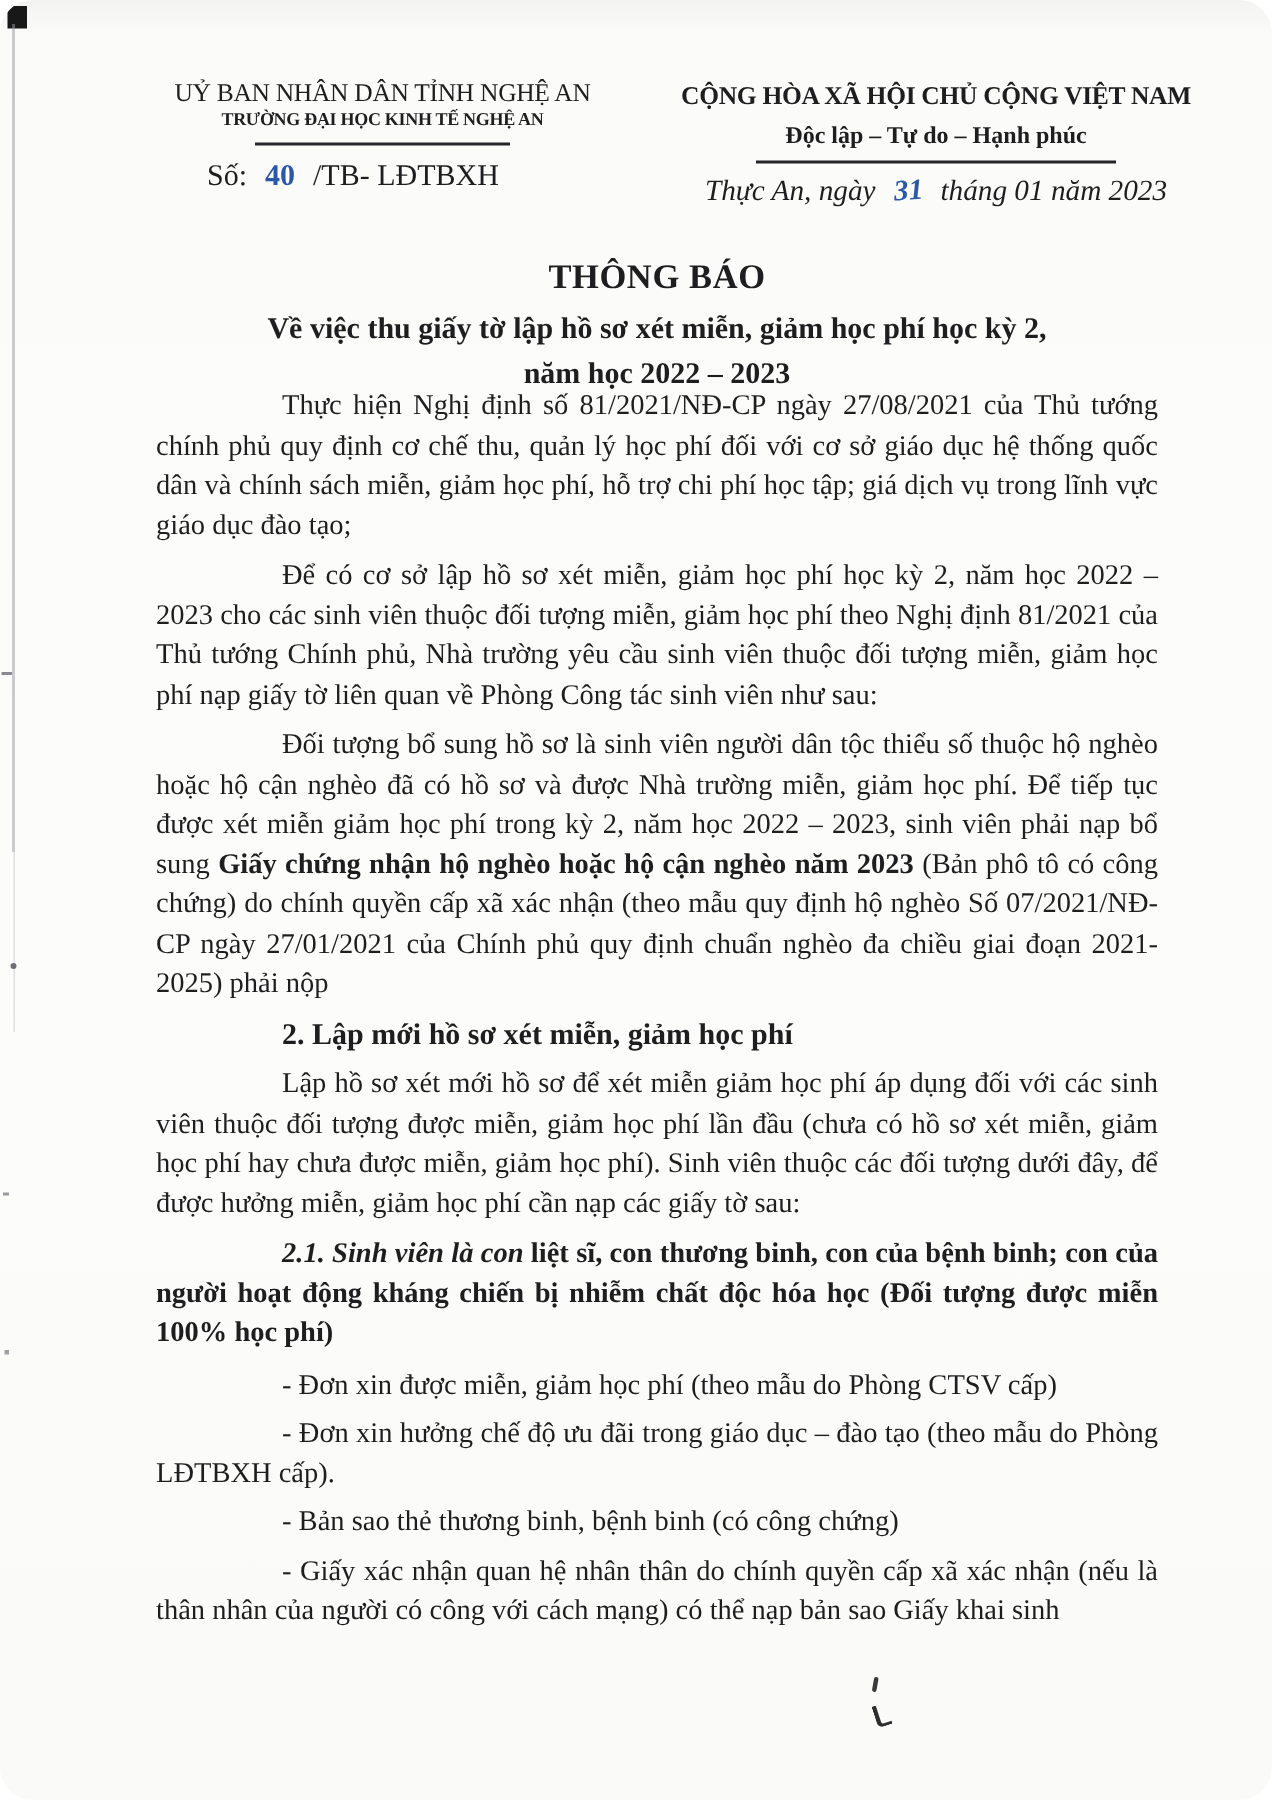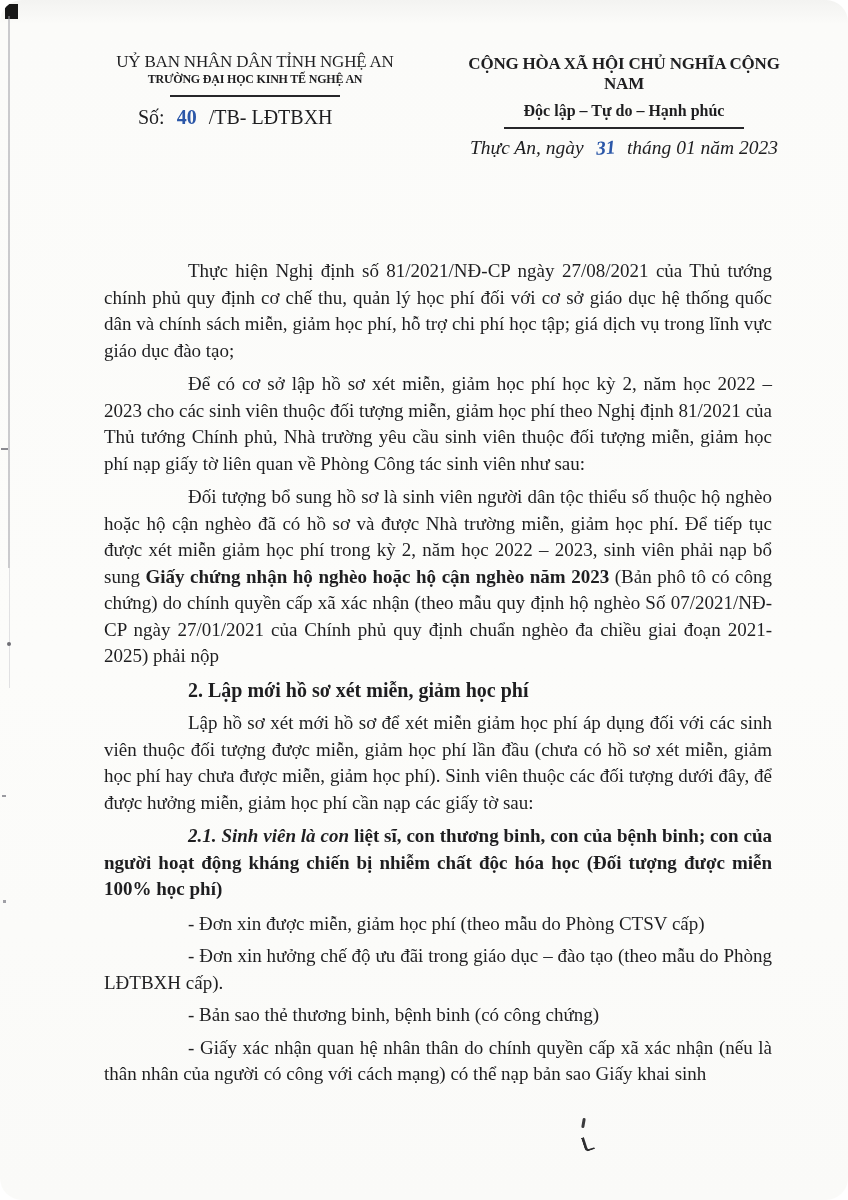--- a/index.html
+++ b/index.html
@@ -71,30 +71,37 @@
     <div class="l2">TRƯỜNG ĐẠI HỌC KINH TẾ NGHỆ AN</div>
     <div class="rule"></div>
     <div class="so">
       <span>Số:</span>
       <span class="hand">40</span>
       <span>/TB- LĐTBXH</span>
     </div>
   </div>
 
   <div class="hdr-right">
-    <div class="l1">CỘNG HÒA XÃ HỘI CHỦ NGHĨA CỘNG NAM</div>
+    <div class="l1">CỘNG HÒA XÃ HỘI CHỦ CỘNG VIỆT NAM</div>
     <div class="l2">Độc lập – Tự do – Hạnh phúc</div>
     <div class="rule"></div>
     <div class="date">
       <span>Thực An, ngày</span>
       <span class="hand-day">31</span>
       <span>tháng  01 năm 2023</span>
     </div>
   </div>
 
+  <div class="title-block">
+    <div class="title-main">THÔNG BÁO</div>
+    <div class="title-sub">
+      <div>Về việc thu giấy tờ lập hồ sơ xét miễn, giảm học phí  học kỳ 2,</div>
+      <div>năm học 2022 – 2023</div>
+    </div>
+  </div>
 
   <div class="body-flow">
     <p class="para">Thực hiện Nghị định số 81/2021/NĐ-CP ngày 27/08/2021 của Thủ tướng chính phủ quy định cơ chế thu, quản lý  học phí đối với cơ sở giáo dục hệ thống quốc dân và chính sách miễn, giảm học phí, hỗ trợ chi phí học tập; giá dịch vụ trong lĩnh vực giáo dục đào tạo;</p>
     <p class="para">Để có cơ sở lập hồ sơ xét miễn, giảm học phí học kỳ 2, năm học 2022 – 2023 cho các sinh viên thuộc đối tượng miễn, giảm học phí theo Nghị định 81/2021 của Thủ tướng Chính phủ, Nhà trường yêu cầu sinh viên thuộc đối tượng miễn, giảm học phí nạp giấy tờ liên quan về Phòng Công tác sinh viên như sau:</p>
 
     <p class="para"><span>Đối tượng bổ sung hồ sơ là sinh viên người dân tộc thiểu số thuộc hộ nghèo hoặc hộ cận nghèo đã có hồ sơ và được Nhà trường miễn, giảm học phí. Để tiếp tục được xét miễn giảm học phí trong kỳ 2, năm học 2022 – 2023, sinh viên phải nạp bổ sung </span><span class="b">Giấy chứng nhận hộ nghèo hoặc hộ cận nghèo năm 2023</span><span> (Bản phô tô có công chứng) do chính quyền cấp xã xác nhận (theo mẫu quy định hộ nghèo Số 07/2021/NĐ-CP ngày 27/01/2021 của Chính phủ quy định chuẩn nghèo đa chiều giai đoạn 2021-2025) phải nộp</span></p>
 
     <div class="heading">2. Lập mới hồ sơ xét miễn, giảm học phí</div>
     <p class="para">Lập hồ sơ xét mới hồ sơ để xét miễn giảm học phí áp dụng đối với các sinh viên thuộc đối tượng được miễn, giảm học phí lần đầu (chưa có hồ sơ xét miễn, giảm học phí hay chưa được miễn, giảm học phí). Sinh viên thuộc các đối tượng dưới đây, để được hưởng miễn, giảm học phí cần nạp các giấy tờ sau:</p>
 

